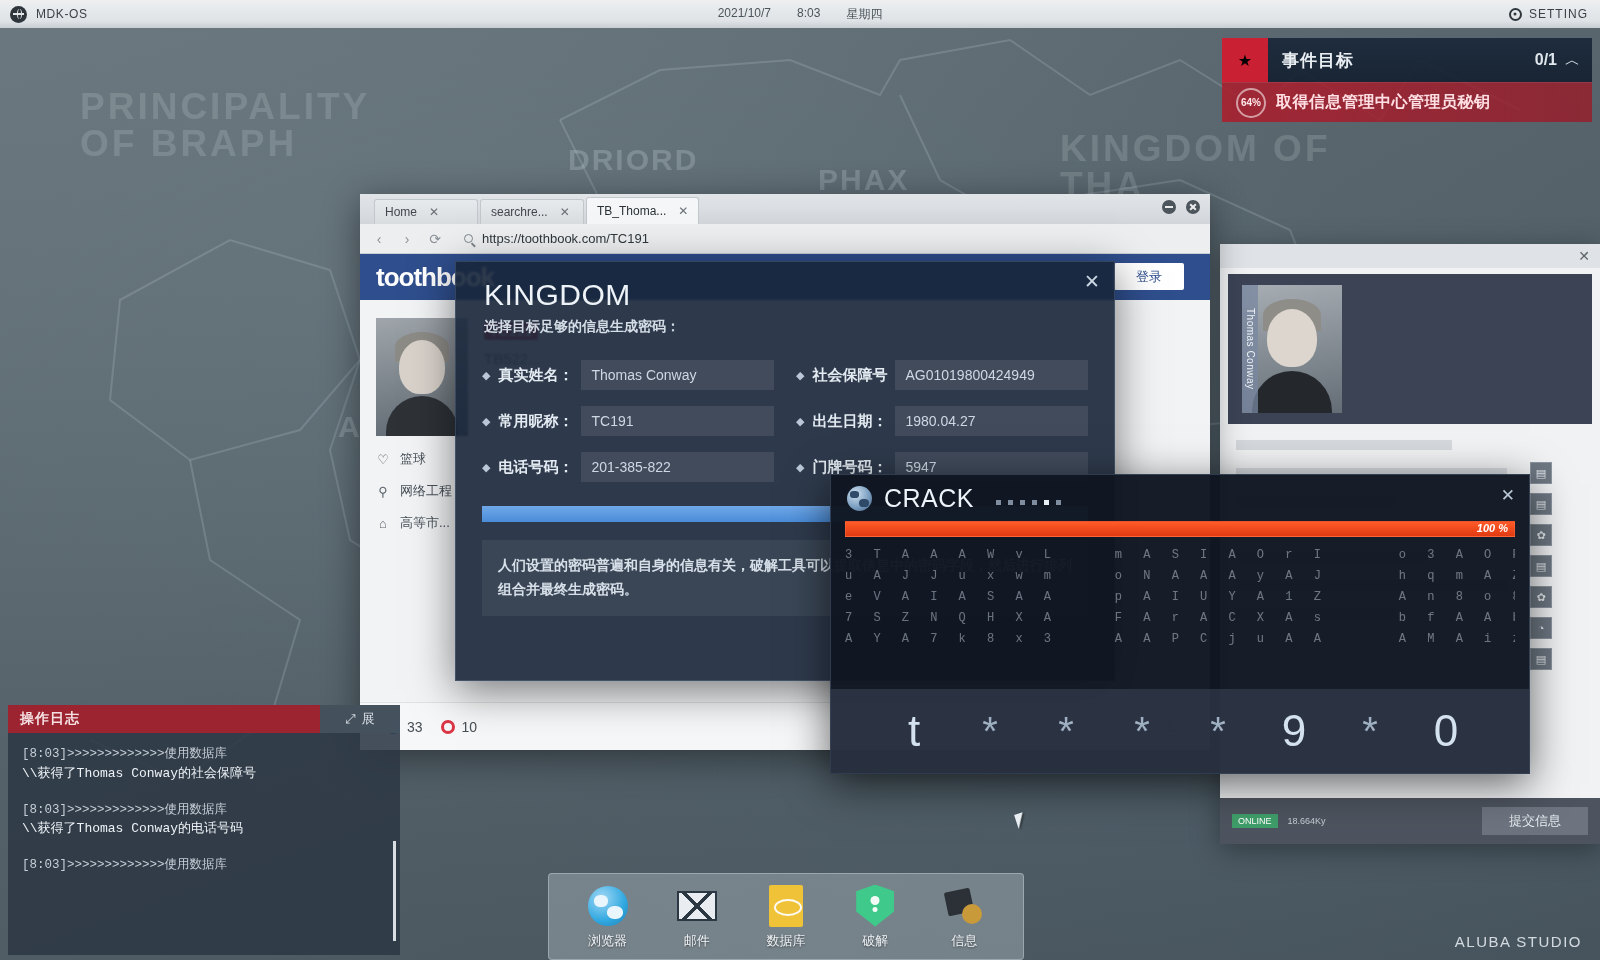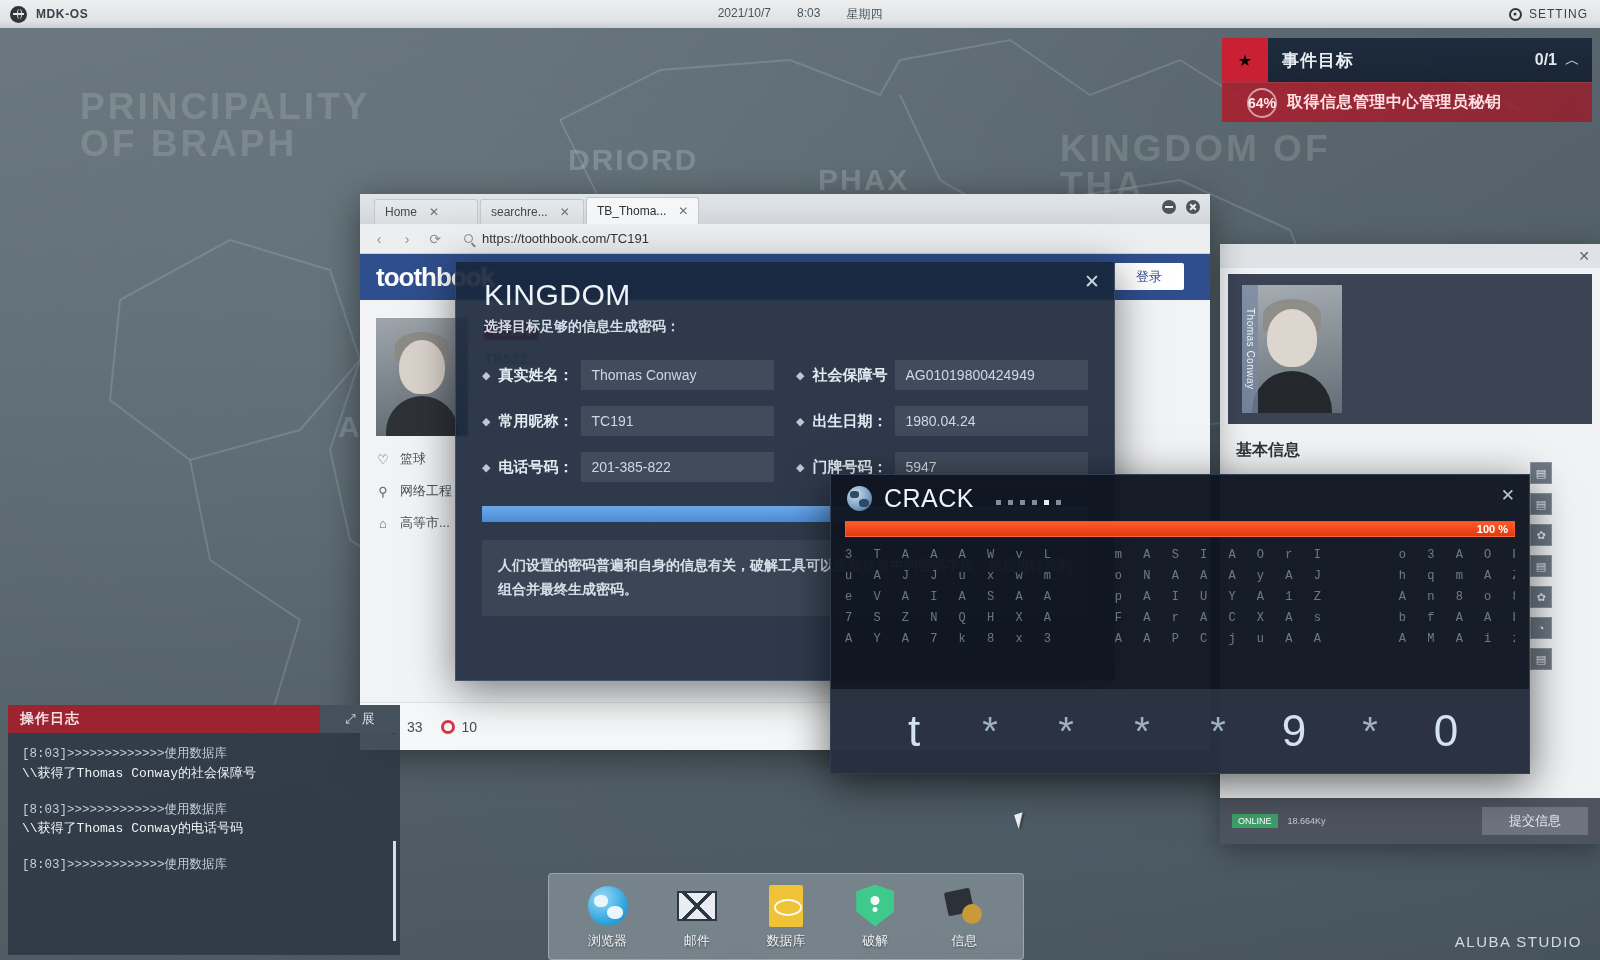--- a/index.html
+++ b/index.html
@@ -26,21 +26,21 @@
   }
   .map-label.sm { font-size: 30px; color: rgba(225,235,240,.22); letter-spacing: 2px; }
 
   
   .topbar {
     position: absolute; top: 0; left: 0; width: 1600px; height: 28px;
     background: linear-gradient(180deg,#edeff1 0%, #dfe3e6 75%, #c9ced2 100%);
     display: flex; align-items: center; color: #3a4248; font-size: 12px;
     z-index: 60;
   }
-  .topbar .left { display: flex; align-items: center; gap: 9px; padding-left: 10px; font-weight: bold; }
+  .topbar .left { display: flex; align-items: center; gap: 9px; padding-left: 10px; }
   .topbar .os-logo {
     width: 17px; height: 17px; border-radius: 50%;
     background: #2e363c; position: relative;
   }
   .topbar .os-logo::before {
     content: ""; position: absolute; left: 3px; top: 7.5px;
     width: 11px; height: 2px; background: #e3e7ea;
   }
   .topbar .os-logo::after {
     content: ""; position: absolute; left: 7px; top: 3.5px;
@@ -82,23 +82,23 @@
   }
   .obj-title { color: #e9eef3; font-size: 17px; font-weight: 700; margin-left: 14px; letter-spacing: 1px; }
   .obj-count { margin-left: auto; margin-right: 8px; color: #dfe6ec; font-size: 16px; font-weight: 700; }
   .obj-chevron { margin-right: 12px; color: #dfe6ec; font-size: 15px; }
   .obj-row {
     height: 40px; display: flex; align-items: center;
     background: linear-gradient(90deg, rgba(170,30,45,.88), rgba(150,28,42,.82));
     border-top: 1px solid rgba(255,255,255,.08);
   }
   .obj-pct {
-    width: 30px; height: 30px; margin-left: 25px; border-radius: 50%;
+    width: 30px; height: 30px; margin-left: 14px; border-radius: 50%;
     border: 2px solid rgba(255,255,255,.55);
-    color: #ffe9ec; font-size: 14px; font-weight: 700;
+    color: #ffe9ec; font-size: 10px; font-weight: 700;
     display: flex; align-items: center; justify-content: center;
   }
   .obj-text { color: #ffdfe3; font-size: 16px; font-weight: 700; margin-left: 10px; letter-spacing: .5px; }
 
   
   .browser {
     position: absolute; left: 360px; top: 194px; width: 850px; height: 556px;
     background: #e9ebed; box-shadow: 0 8px 34px rgba(0,0,0,.45);
     z-index: 20; overflow: hidden;
   }
@@ -301,21 +301,21 @@
     background:#2e4a68;
   }
   .ck-title { color: #eef4fa; font-size: 25px; letter-spacing: .5px; }
   .ck-dots { display: flex; gap: 7px; margin-left: 10px; margin-top: 8px; }
   .ck-dots i { width: 5px; height: 5px; background: #7e8da0; display: block; }
   .ck-dots i.on { background: #e8eef4; }
   .ck-close { position: absolute; right: 14px; top: 10px; color: #b9c6d4; font-size: 17px; }
   .ck-progress {
     margin: 0 14px; height: 16px; border: 1px solid rgba(255,120,80,.4);
     background: linear-gradient(180deg,#ff5a28,#e03a12); position: relative;
-    display: flex; align-items: center; justify-content: flex-end;
+    display: flex; align-items: flex-start; justify-content: flex-end; font-style: italic;
   }
   .ck-pct { color: #fff; font-size: 11px; font-weight: 700; padding-right: 6px; }
   .ck-matrix {
     margin: 8px 14px 0 14px; height: 120px; overflow: hidden;
     font-family: "Liberation Mono", "DejaVu Sans Mono", monospace;
     font-size: 12px; line-height: 21px; color: rgba(215,228,240,.45);
     letter-spacing: 7px; white-space: pre;
   }
   .ck-result {
     position: absolute; left: 0; bottom: 0; width: 100%; height: 84px;
@@ -547,21 +547,20 @@
       <span>✕</span>
     </div>
     <div class="rp-hero">
       <div class="rp-photo">
         <div class="hair"></div>
         <div class="head"></div>
         <div class="body"></div>
         <div class="rp-vname">Thomas Conway</div>
       </div>
     </div>
-    <div class="rp-section">基本信息</div>
     <div class="rp-lines">
       <div class="rp-line w1"></div>
       <div class="rp-line w2"></div>
       <div class="rp-line w3"></div>
       <div class="rp-line w4"></div>
       <div class="rp-line w5"></div>
       <div class="rp-line w2"></div>
       <div class="rp-line w3"></div>
     </div>
     <div class="rp-footer">
@@ -598,21 +597,21 @@
         <span class="pwd-input">AG01019800424949</span>
       </div>
       <div class="pwd-field">
         <span class="pwd-bullet">◆</span>
         <span class="pwd-label">常用昵称：</span>
         <span class="pwd-input">TC191</span>
       </div>
       <div class="pwd-field">
         <span class="pwd-bullet">◆</span>
         <span class="pwd-label">出生日期：</span>
-        <span class="pwd-input">1980.04.24</span>
+        <span class="pwd-input">1980.04.27</span>
       </div>
       <div class="pwd-field">
         <span class="pwd-bullet">◆</span>
         <span class="pwd-label">电话号码：</span>
         <span class="pwd-input">201-385-822</span>
       </div>
       <div class="pwd-field">
         <span class="pwd-bullet">◆</span>
         <span class="pwd-label">门牌号码：</span>
         <span class="pwd-input">5947</span>

